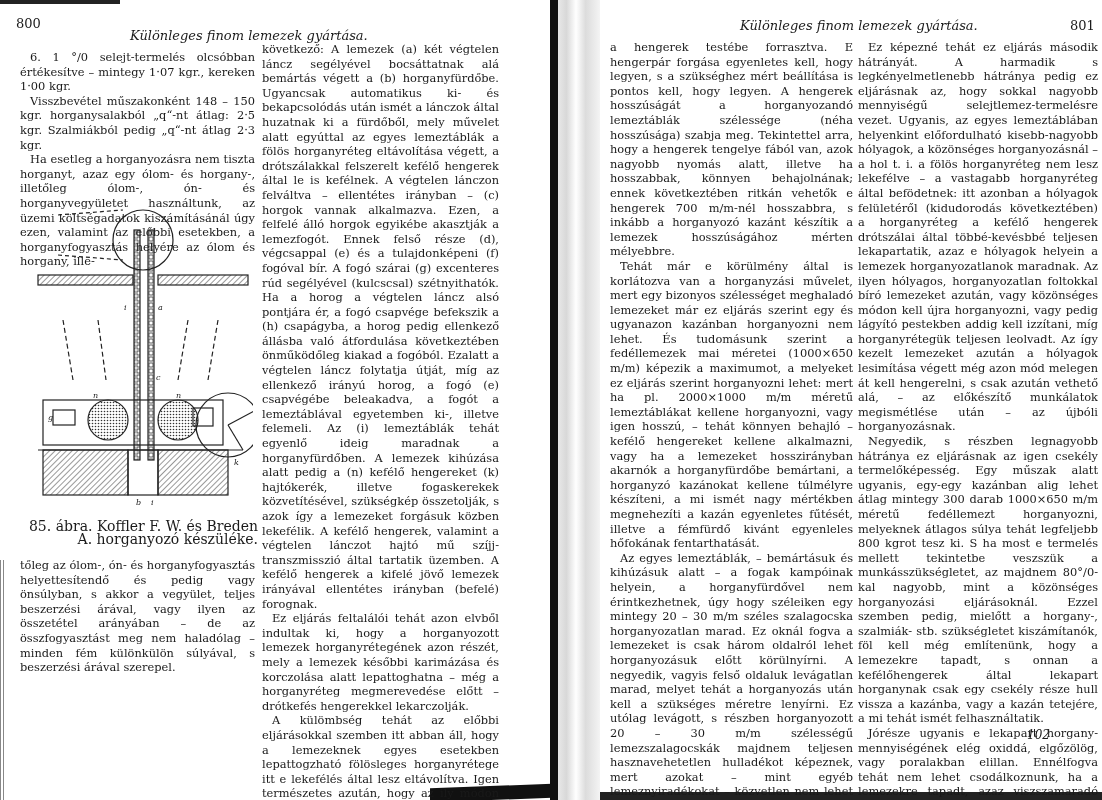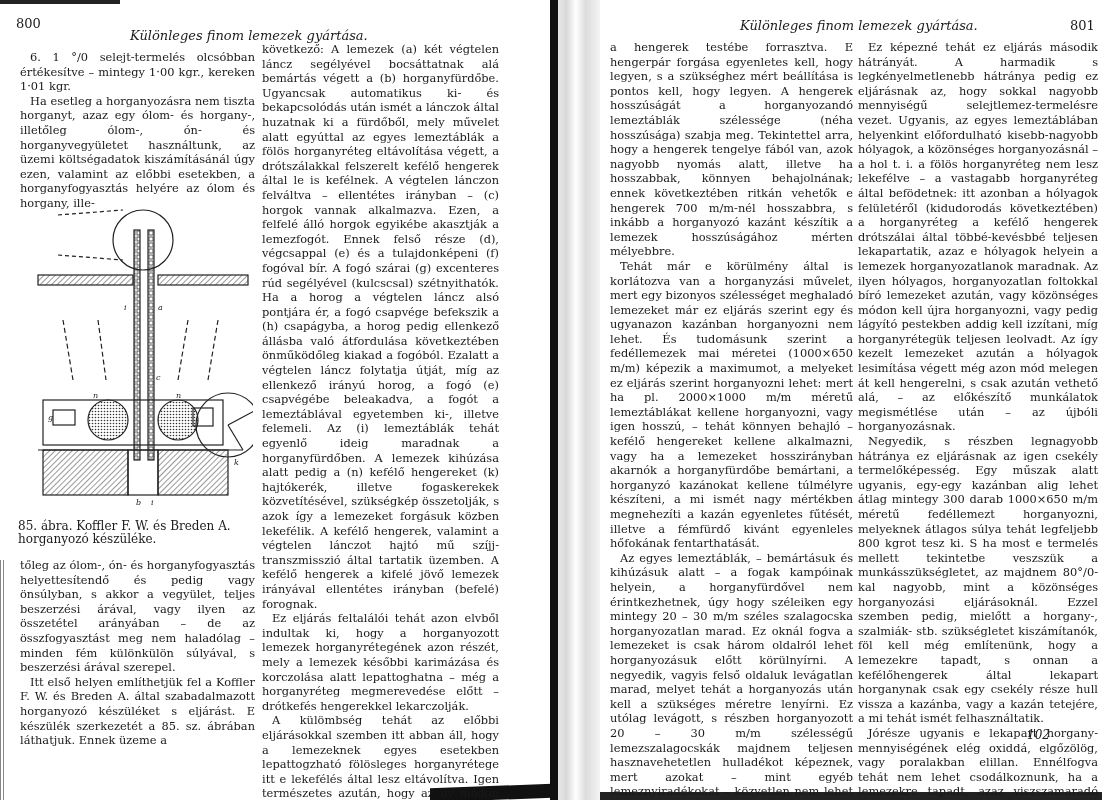--- a/index.html
+++ b/index.html
@@ -26,38 +26,39 @@
 
   .pagenum { position: absolute; font-size: 13px; text-align: right; }
   .running-head { position: absolute; font-style: italic; font-size: 13px; }
 
   .col { position: absolute; font-size: 11.4px; line-height: 14.6px; text-align: justify; }
   .col p { margin: 0; text-indent: 10px; }
   .col p.noindent { text-indent: 0; }
   .col p.heading { font-style: italic; font-weight: bold; }
 
   .figure { position: absolute; left: 28px; top: 200px; width: 225px; height: 315px; }
-  .fig-caption { position: absolute; left: 18px; top: 520px; width: 240px; font-size: 12px; line-height: 13px; text-align: left; }
+  .fig-caption { position: absolute; left: 18px; top: 520px; width: 240px; font-size: 14px; line-height: 13px; text-align: right; }
 </style>
 </head>
 <body>
 
 <div class="topbar-left"></div>
 <div class="left-edge"></div>
 <div class="spine"></div>
 <div class="spine-dark"></div>
 <div class="bottom-edge-left"></div>
 <div class="bottom-edge-right"></div>
 
 <div class="page left">
   <div class="pagenum" style="left:16px; top:16px;">800</div>
   <div class="running-head" style="left:130px; top:28px;">Különleges finom lemezek gyártása.</div>
 
   <div class="col" style="left:20px; top:50px; width:235px;">
-    <p>6. 1 °/0 selejt-termelés olcsóbban értékesítve – mintegy 1·00 kgr., kereken 1·01 kgr.</p>
+    <p>6. 1 °/0 selejt-termelés olcsóbban értékesítve – mintegy 1·07 kgr., kereken 1·00 kgr.</p>
+    <p>Visszbevétel műszakonként 148 – 150 kgr. horganysalakból „q“-nt átlag: 2·5 kgr. Szalmiákból pedig „q“-nt átlag 2·3 kgr.</p>
     <p>Ha esetleg a horganyozásra nem tiszta horganyt, azaz egy ólom- és horgany-, illetőleg ólom-, ón- és horganyvegyületet használtunk, az üzemi költségadatok kiszámításánál úgy ezen, valamint az előbbi esetekben, a horganyfogyasztás helyére az ólom és horgany, ille-</p>
   </div>
 
   <svg class="figure" viewBox="0 0 225 315">
     <g stroke="#222" fill="none" stroke-width="1.2">
 
       <circle cx="115" cy="40" r="30"></circle>
       <line x1="30" y1="15" x2="95" y2="10" stroke-dasharray="4,3"></line>
       <line x1="30" y1="55" x2="95" y2="60" stroke-dasharray="4,3"></line>
 
@@ -109,21 +110,20 @@
       <pattern id="brush" width="3" height="3" patternUnits="userSpaceOnUse">
         <circle cx="1.5" cy="1.5" r="0.8" fill="#333"></circle>
       </pattern>
     </defs>
   </svg>
 
   <div class="fig-caption">85. ábra. Koffler F. W. és Breden A. horganyozó készüléke.</div>
 
   <div class="col" style="left:20px; top:558px; width:235px;">
     <p class="noindent">tőleg az ólom-, ón- és horganyfogyasztás helyettesítendő és pedig vagy önsúlyban, s akkor a vegyület, teljes beszerzési árával, vagy ilyen az összetétel arányában – de az összfogyasztást meg nem haladólag – minden fém különkülön súlyával, s beszerzési árával szerepel.</p>
-    <p>Itt első helyen említhetjük fel a Koffler F. W. és Breden A. által szabadalmazott horganyozó készüléket s eljárást. E készülék szerkezetét a 85. sz. ábrában láthatjuk. Ennek üzeme a</p>
   </div>
 
   <div class="col" style="left:262px; top:42px; width:237px;">
     <p class="noindent">következő: A lemezek (a) két végtelen láncz segélyével bocsáttatnak alá bemártás végett a (b) horganyfürdőbe. Ugyancsak automatikus ki- és bekapcsolódás után ismét a lánczok által huzatnak ki a fürdőből, mely művelet alatt egyúttal az egyes lemeztáblák a fölös horganyréteg eltávolítása végett, a drótszálakkal felszerelt kefélő hengerek által le is kefélnek. A végtelen lánczon felváltva – ellentétes irányban – (c) horgok vannak alkalmazva. Ezen, a felfelé álló horgok egyikébe akasztják a lemezfogót. Ennek felső része (d), végcsappal (e) és a tulajdonképeni (f) fogóval bír. A fogó szárai (g) excenteres rúd segélyével (kulcscsal) szétnyithatók. Ha a horog a végtelen láncz alsó pontjára ér, a fogó csapvége befekszik a (h) csapágyba, a horog pedig ellenkező állásba való átfordulása következtében önműködőleg kiakad a fogóból. Ezalatt a végtelen láncz folytatja útját, míg az ellenkező irányú horog, a fogó (e) csapvégébe beleakadva, a fogót a lemeztáblával egyetemben ki-, illetve felemeli. Az (i) lemeztáblák tehát egyenlő ideig maradnak a horganyfürdőben. A lemezek kihúzása alatt pedig a (n) kefélő hengereket (k) hajtókerék, illetve fogaskerekek közvetítésével, szükségkép összetolják, s azok így a lemezeket forgásuk közben lekefélik. A kefélő hengerek, valamint a végtelen lánczot hajtó mű szíjj-transzmisszió által tartatik üzemben. A kefélő hengerek a kifelé jövő lemezek irányával ellentétes irányban (befelé) forognak.</p>
     <p>Ez eljárás feltalálói tehát azon elvből indultak ki, hogy a horganyozott lemezek horganyrétegének azon részét, mely a lemezek későbbi karimázása és korczolása alatt lepattoghatna – még a horganyréteg megmerevedése előtt – drótkefés hengerekkel lekarczolják.</p>
     <p>A külömbség tehát az előbbi eljárásokkal szemben itt abban áll, hogy a lemezeknek egyes esetekben lepattogzható fölösleges horganyrétege itt e lekefélés által lesz eltávolítva. Igen természetes azután, hogy az ily módon horganyozott lemezekről, még a legnagyobb igénybevétel alatt sem pattogzhatik le valami a horganyrétegről.</p>
 
   </div>
 </div>
 

